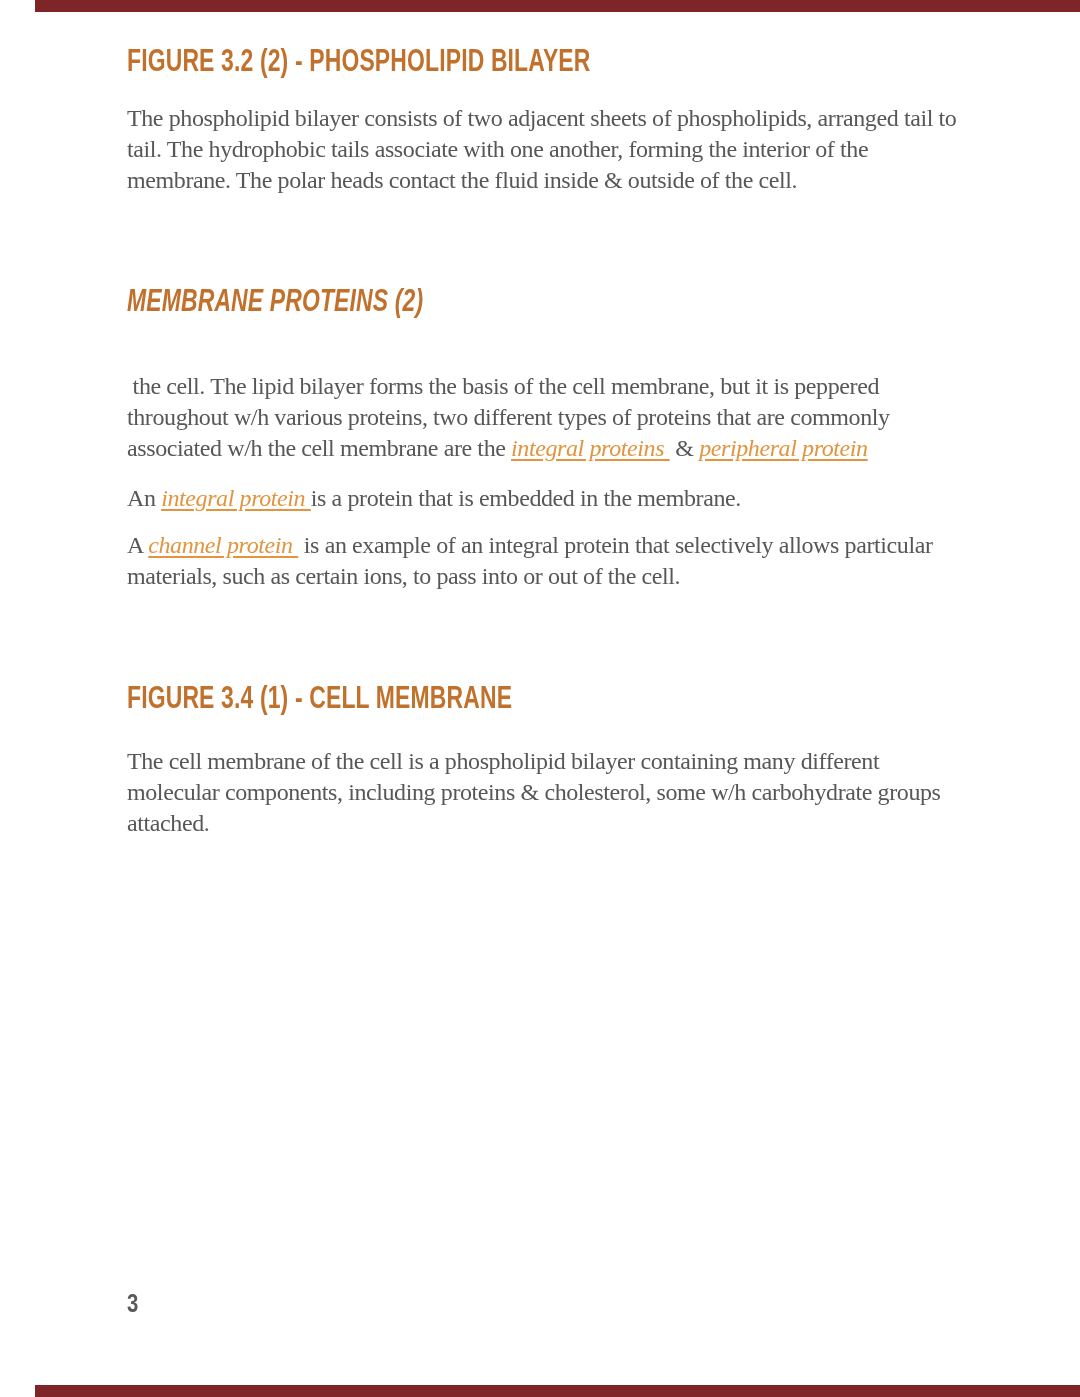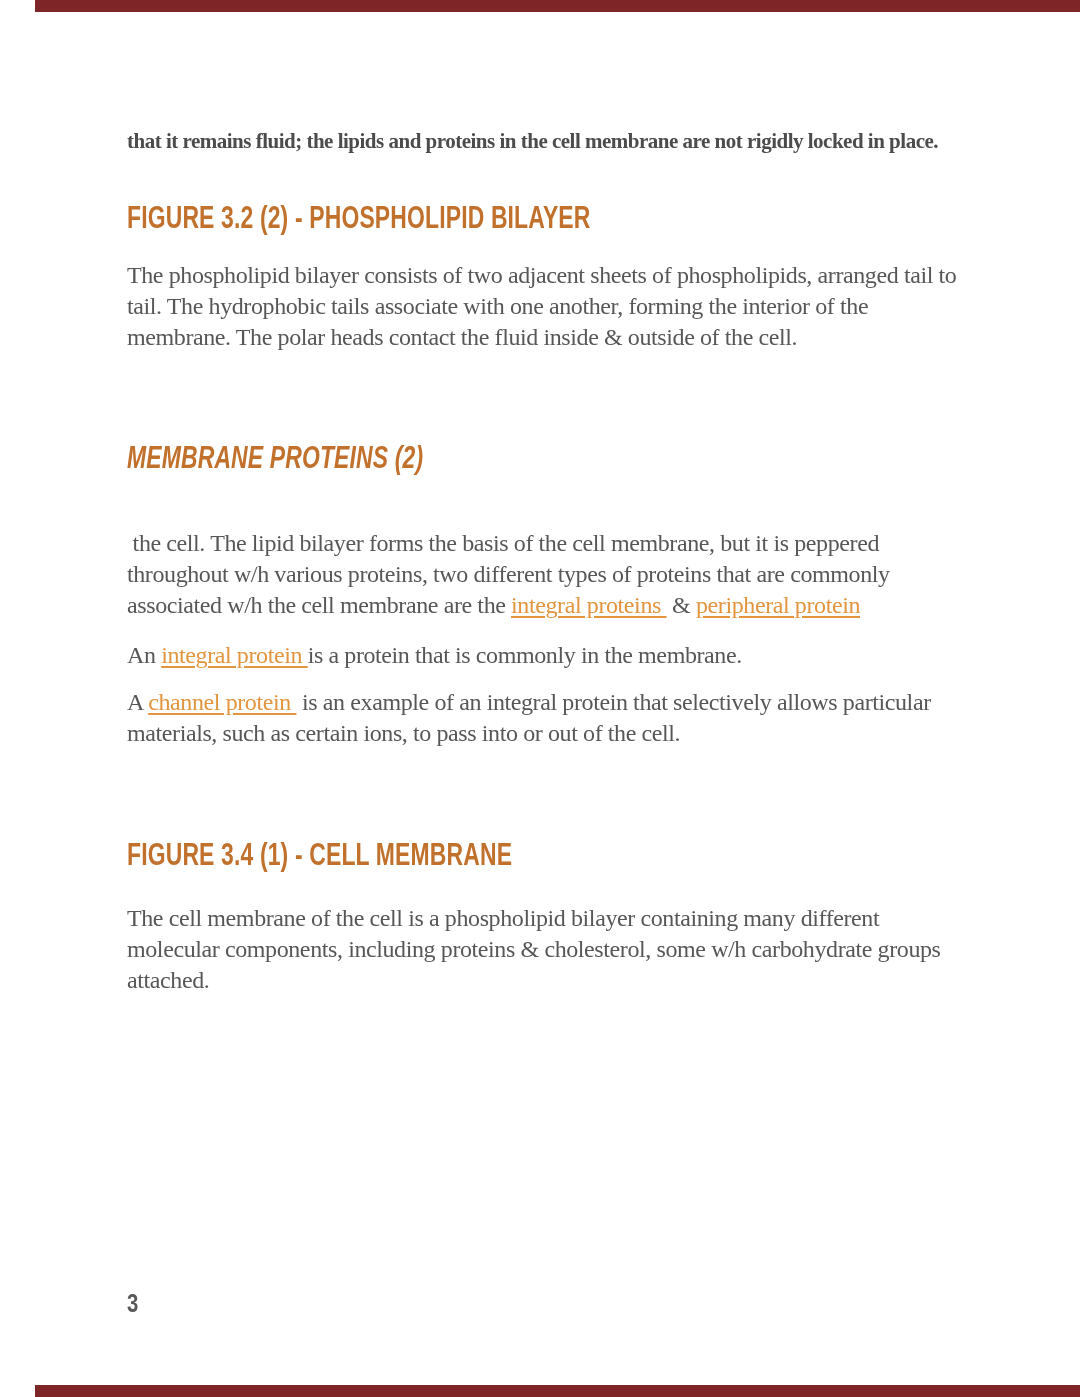--- a/index.html
+++ b/index.html
@@ -55,20 +55,21 @@
     transform-origin: 0 60%;
     font-family: "Liberation Sans", sans-serif;
     font-weight: bold;
     font-size: 31px;
     color: #c1712c;
     letter-spacing: 0.2px;
     white-space: nowrap;
   }
 
   .term-link {
+    font-style: italic;
     color: #e2943e;
     text-decoration: underline;
     text-decoration-color: #e2943e;
     text-decoration-thickness: 1.5px;
     text-underline-offset: 3px;
     cursor: pointer;
     text-align: center;
   }
 
   .page-number {
@@ -97,31 +98,30 @@
   .mt-h3 { margin-top: 88px; }
   .mt-p5 { margin-top: 28px; }
 </style>
 </head>
 <body>
 
 <div class="edge-bar top"></div>
 
 <div class="content">
 
-  <p class="body-text intro">that it remains fluid; the lipids and proteins in the cell membrane are not rigidly locked in place.</p>
 
   <h2 class="section-heading mt-h1"><span class="condensed">FIGURE 3.2 (2) - PHOSPHOLIPID BILAYER</span></h2>
 
   <p class="body-text mt-p1">The phospholipid bilayer consists of two adjacent sheets of phospholipids, arranged tail to tail. The hydrophobic tails associate with one another, forming the interior of the membrane. The polar heads contact the fluid inside &amp; outside of the cell.</p>
 
   <h2 class="section-heading mt-h2"><span class="condensed">MEMBRANE PROTEINS (2)</span></h2>
 
   <p class="body-text mt-p2"><span> the cell. The lipid bilayer forms the basis of the cell membrane, but it is peppered throughout w/h various proteins, two different types of proteins that are commonly associated w/h the cell membrane are the </span><span class="term-link">integral proteins </span><span> &amp; </span><span class="term-link">peripheral protein</span></p>
 
-  <p class="body-text mt-p3"><span>An </span><span class="term-link">integral protein </span><span>is a protein that is commonly in the membrane.</span></p>
+  <p class="body-text mt-p3"><span>An </span><span class="term-link">integral protein </span><span>is a protein that is embedded in the membrane.</span></p>
 
   <p class="body-text mt-p4"><span>A </span><span class="term-link">channel protein </span><span> is an example of an integral protein that selectively allows particular materials, such as certain ions, to pass into or out of the cell.</span></p>
 
   <h2 class="section-heading mt-h3"><span class="condensed">FIGURE 3.4 (1) - CELL MEMBRANE</span></h2>
 
   <p class="body-text mt-p5">The cell membrane of the cell is a phospholipid bilayer containing many different molecular components, including proteins &amp; cholesterol, some w/h carbohydrate groups attached.</p>
 
 </div>
 
 <div class="page-number">

